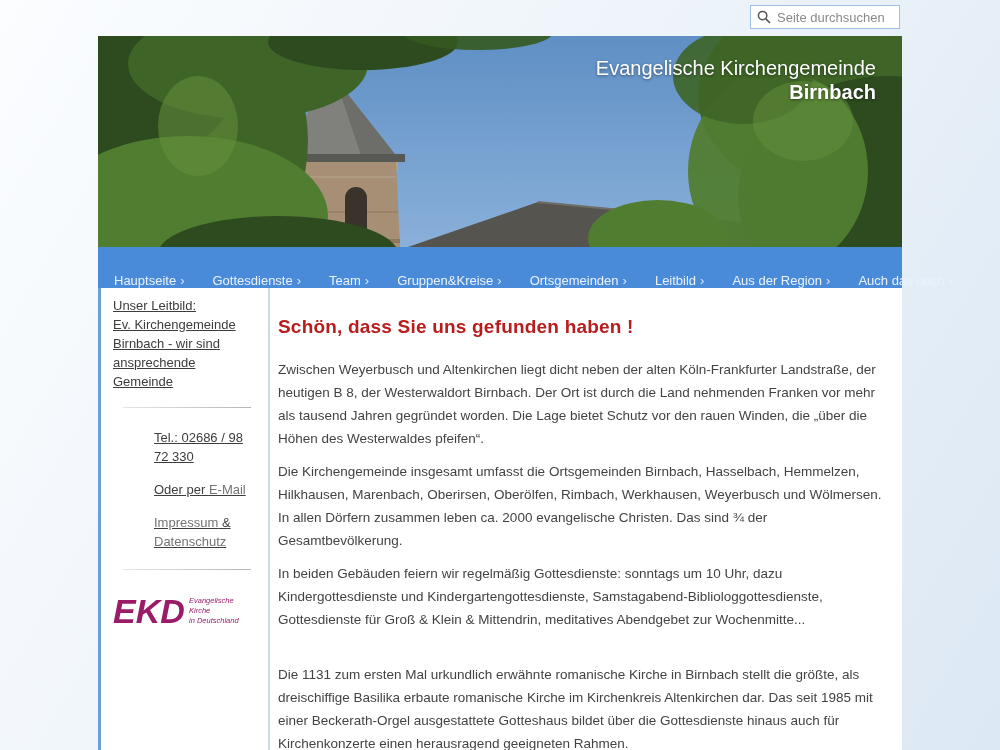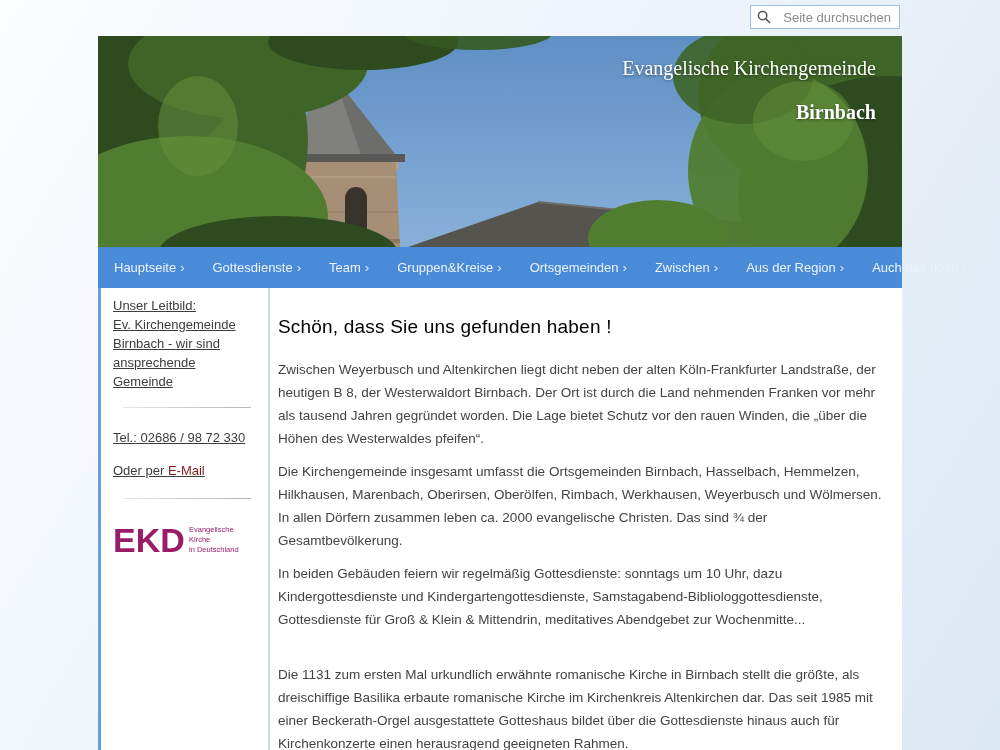--- a/index.html
+++ b/index.html
@@ -14,65 +14,65 @@
   
   .topbar { height:36px; position:relative; }
   .searchbox {
     position:absolute; top:5px; right:2px; width:150px; height:24px;
     background:#ffffff; border:1px solid #9fc0e2;
     display:flex; align-items:center; padding:0 6px;
   }
   .searchbox svg { flex:0 0 auto; margin-right:4px; }
   .searchbox input {
     border:0; outline:0; flex:1; width:100%; background:transparent;
-    font-size:13px; color:#3b82f6; font-family:"Liberation Sans", sans-serif;text-align:right;
+    font-size:13px; color:#3b82f6; font-family:"Liberation Sans", sans-serif;
   }
   .searchbox input::placeholder { color:#8a8a8a; opacity:1; }
 
   
   .header { height:211px; position:relative; overflow:hidden; }
   .header svg.scene { display:block; }
   .titles {
     position:absolute; right:26px; top:20px; text-align:right; color:#fff;
-    text-shadow:0 1px 3px rgba(0,0,0,.45); line-height:1.2;font-family:Liberation Serif, serif;
+    text-shadow:0 1px 3px rgba(0,0,0,.45); line-height:1.2;
   }
   .title1 { font-size:20px; font-weight:400; }
-  .title2 { font-size:20px; font-weight:bold; margin-top:20px; }
+  .title2 { font-size:20px; font-weight:bold; margin-top:0; }
 
   
   .navbar {
-    height:41px; background:#4a8bd9; display:flex; align-items:center; padding:0 2px;
+    height:41px; background:#4a8bd9; display:flex; align-items:flex-end; padding:0 2px;
   }
   .nav-item {
     color:#eaf3fd; font-size:13px; padding:0 14px; cursor:pointer; white-space:nowrap;
   }
   .nav-item .arrow { margin-left:4px; opacity:.9; }
 
   
   .content { display:flex; background:#ffffff; min-height:462px; align-items:stretch; }
   .sidebar {
     width:172px; flex:0 0 172px;
     border-left:3px solid #6aa0d8; border-right:2px solid #c9dbee;
     padding:8px 10px 0 12px;
     font-size:13px; color:#3d3d3d; line-height:19px;
   }
   .sb-label { font-weight:bold; color:#222; }
   .sb-block { margin:0;text-decoration:underline; }
-  .mt14 { margin-top:14px; }
+  .mt14 { margin-top:14px;margin-left:41px; }
   .sb-divider {
     height:1px; width:128px; margin:16px 0 20px 10px;
     background:linear-gradient(to right,#e6e6e6,#b5b5b5);
   }
-  a.sb-link { color:#7f1d1d; text-decoration:none; cursor:pointer; }
-  .logo-block { margin-top:16px; }
+  a.sb-link { color:#737373; text-decoration:none; cursor:pointer; }
+  .logo-block { margin-top:16px;font-style:italic; }
 
   
   .main { flex:1; padding:14px 14px 0 8px; color:#434343; }
   h1.page-heading {
-    font-size:19px; font-weight:400; color:#000000;
+    font-size:19px; font-weight:700; color:#b91c1c;
     margin:14px 0 20px; letter-spacing:.2px;
   }
   .main p { font-size:13.5px; line-height:23px; margin:0 0 10px; max-width:616px; }
   .church-paragraph { margin-top:32px !important; }
 </style>
 </head>
 <body>
 
 <div class="page">
 
@@ -140,41 +140,42 @@
       <div class="title2">Birnbach</div>
     </div>
   </div>
 
   <div class="navbar">
     <div class="nav-item"><span>Hauptseite</span><span class="arrow">›</span></div>
     <div class="nav-item"><span>Gottesdienste</span><span class="arrow">›</span></div>
     <div class="nav-item"><span>Team</span><span class="arrow">›</span></div>
     <div class="nav-item"><span>Gruppen&amp;Kreise</span><span class="arrow">›</span></div>
     <div class="nav-item"><span>Ortsgemeinden</span><span class="arrow">›</span></div>
-    <div class="nav-item"><span>Zwischen</span><span class="arrow">›</span></div>
+    <div class="nav-item"><span>Leitbild</span><span class="arrow">›</span></div>
     <div class="nav-item"><span>Aus der Region</span><span class="arrow">›</span></div>
     <div class="nav-item"><span>Auch das noch</span><span class="arrow">›</span></div>
   </div>
 
   <div class="content">
 
     <div class="sidebar">
       <div class="sb-block">
         <div>Unser Leitbild:</div>
         <div>Ev. Kirchengemeinde Birnbach - wir sind ansprechende Gemeinde</div>
       </div>
 
       <div class="sb-divider"></div>
 
 
       <div class="sb-block mt14">Tel.: 02686 / 98 72 330</div>
 
       <div class="sb-block mt14"><span>Oder per </span><a class="sb-link">E-Mail</a></div>
 
 
+      <div class="sb-block mt14"><a class="sb-link">Impressum</a><span> &amp; </span><a class="sb-link">Datenschutz</a></div>
 
       <div class="sb-divider" style="margin-top:18px;"></div>
 
       <div class="logo-block">
         <svg width="142" height="42" viewBox="0 0 142 42">
           <text x="0" y="33" font-family="Liberation Sans, sans-serif" font-size="34" font-weight="bold" fill="#9a1b67">EKD</text>
           <text x="76" y="13" font-family="Liberation Sans, sans-serif" font-size="7.5" fill="#9a1b67">Evangelische</text>
           <text x="76" y="23" font-family="Liberation Sans, sans-serif" font-size="7.5" fill="#9a1b67">Kirche</text>
           <text x="76" y="33" font-family="Liberation Sans, sans-serif" font-size="7.5" fill="#9a1b67">in Deutschland</text>
         </svg>

